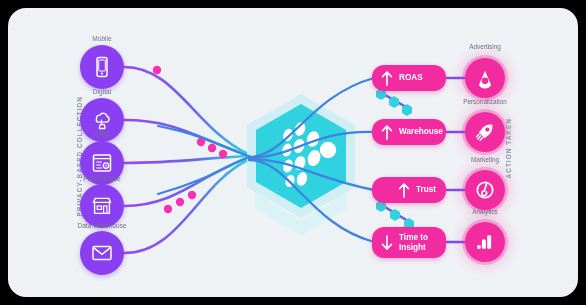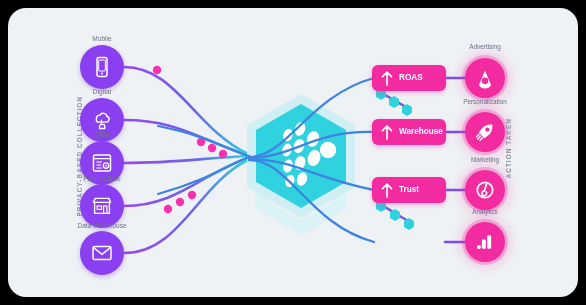--- a/index.html
+++ b/index.html
@@ -16,21 +16,21 @@
   #vl-left{left:68px;top:88px;}
   #vl-right{left:497px;top:110px;}
 
   .src{position:absolute;width:44px;height:44px;border-radius:50%;
        background:#8a3ff0;display:flex;align-items:center;justify-content:center;
        box-shadow:0 2px 5px rgba(110,50,200,.32);}
   .src svg{width:24px;height:24px;}
   .src-cap{position:absolute;font-size:6.6px;color:#6c7486;white-space:nowrap;
            text-align:center;width:90px;}
 
-  .act{position:absolute;height:26px;border-radius:6px;background:#f32ba0;
+  .act{position:absolute;height:26px;border-radius:12px;background:#f32ba0;
        display:flex;align-items:center;gap:6px;padding:0 10px 0 9px;
        box-shadow:0 2px 5px rgba(230,30,150,.3);box-sizing:border-box;}
   .act .arw{width:12px;height:16px;flex:none;}
   .act .txt{color:#fff;font-size:8.2px;font-weight:700;line-height:9.4px;}
 
   .dest{position:absolute;width:40px;height:40px;border-radius:50%;
         background:#f32ba0;display:flex;align-items:center;justify-content:center;
         box-shadow:0 0 0 3px rgba(243,43,160,.28),0 0 12px 5px rgba(243,43,160,.22);}
   .dest svg{width:22px;height:22px;}
   .dest-cap{position:absolute;font-size:6.4px;color:#6c7486;white-space:nowrap;
@@ -192,27 +192,33 @@
     <span class="txt">ROAS</span>
   </div>
 
   <div class="act" style="left:364px;top:111px;width:74px;">
     <svg class="arw" viewBox="0 0 12 16">
       <path d="M6 15V2M6 2 1.6 6.6M6 2l4.4 4.6" fill="none" stroke="#fff" stroke-width="1.7" stroke-linecap="round" stroke-linejoin="round"></path>
     </svg>
     <span class="txt">Warehouse</span>
   </div>
 
-  <div class="act" style="left:364px;top:169px;width:74px;">
+  <div class="act" style="left:364px;top:169px;width:74px;justify-content:flex-end;">
     <svg class="arw" viewBox="0 0 12 16">
       <path d="M6 15V2M6 2 1.6 6.6M6 2l4.4 4.6" fill="none" stroke="#fff" stroke-width="1.7" stroke-linecap="round" stroke-linejoin="round"></path>
     </svg>
     <span class="txt">Trust</span>
   </div>
 
+  <div class="act" style="left:364px;top:219px;width:74px;height:31px;">
+    <svg class="arw" viewBox="0 0 12 16">
+      <path d="M6 1v13M6 14l-4.4-4.6M6 14l4.4-4.6" fill="none" stroke="#fff" stroke-width="1.7" stroke-linecap="round" stroke-linejoin="round"></path>
+    </svg>
+    <span class="txt">Time to Insight</span>
+  </div>
 
   <div class="dest-cap" style="left:432px;top:35px;">Advertising</div>
   <div class="dest" style="left:457px;top:50px;">
     <svg viewBox="0 0 24 24">
       <path d="M12 4.2 18.6 19.6a7.6 7.6 0 0 1-13.2 0z" fill="#fff"></path>
       <path d="M12 11.5a3.6 3.6 0 0 1 0 7.2 3.6 3.6 0 0 1 0-7.2z" fill="#f32ba0"></path>
     </svg>
   </div>
 
   <div class="dest-cap" style="left:432px;top:90px;">Personalization</div>

